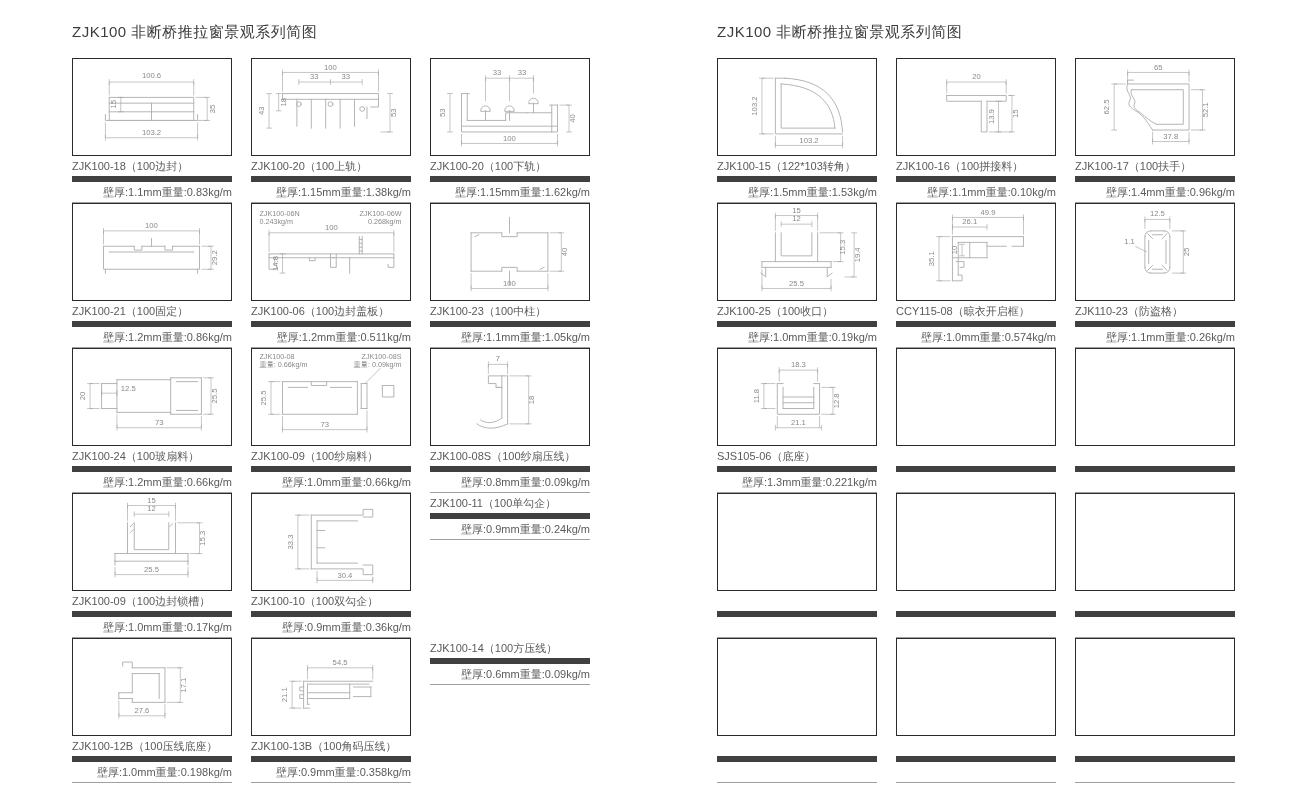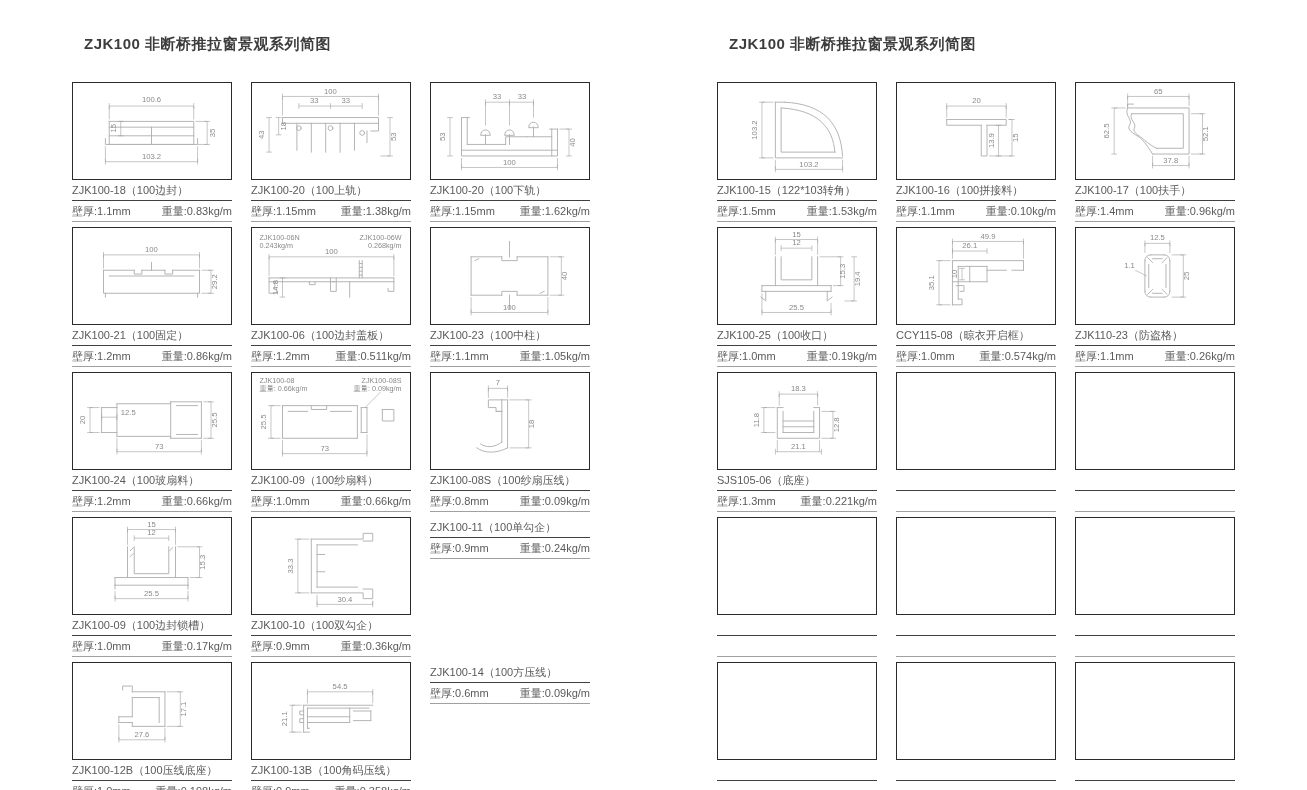--- a/index.html
+++ b/index.html
@@ -5,35 +5,35 @@
   html,body{margin:0;padding:0;}
   body{
     width:1307px;height:790px;background:#ffffff;overflow:hidden;position:relative;
     font-family:"Liberation Sans","DejaVu Sans",sans-serif;
     -webkit-font-smoothing:antialiased;
   }
   .half{position:absolute;top:0;width:518px;}
   .half-left{left:72px;}
   .half-right{left:717px;}
   .page-title{
-    margin:12px;padding:22px 0 16px;font-size:15px;line-height:20px;
-    font-weight:700;color:#3d3d3d;letter-spacing:.5px;
+    margin:0;padding:22px 0 16px;font-size:15px;line-height:20px;
+    font-weight:400;color:#3d3d3d;letter-spacing:.5px;
   }
   .grid{display:grid;grid-template-columns:repeat(3,160px);column-gap:19px;}
   .cell{height:145px;}
   .box{
     height:96px;border:1.5px solid #2b2b2b;background:#fff;overflow:hidden;
   }
   .lbl{
     height:20px;line-height:21px;font-size:11px;color:#5a5a5a;
-    border-bottom:1px solid #404040;white-space:nowrap;overflow:hidden;
+    border-bottom:6px solid #404040;white-space:nowrap;overflow:hidden;
   }
   .spec{
     height:20px;line-height:21px;font-size:11px;color:#5a5a5a;
-    display:flex;justify-content:space-between;border-bottom:1px solid #a0a0a0;
+    display:flex;justify-content:flex-end;border-bottom:1px solid #a0a0a0;
   }
   svg{display:block;}
   .pf{fill:none;stroke:#b2b2b2;stroke-width:1;stroke-linecap:square;}
   .dl{fill:none;stroke:#9c9c9c;stroke-width:0.6;}
   .dt{font-size:8px;fill:#8a8a8a;}
   .nt{font-size:7.5px;fill:#8a8a8a;}
 </style>
 </head>
 <body>
 

